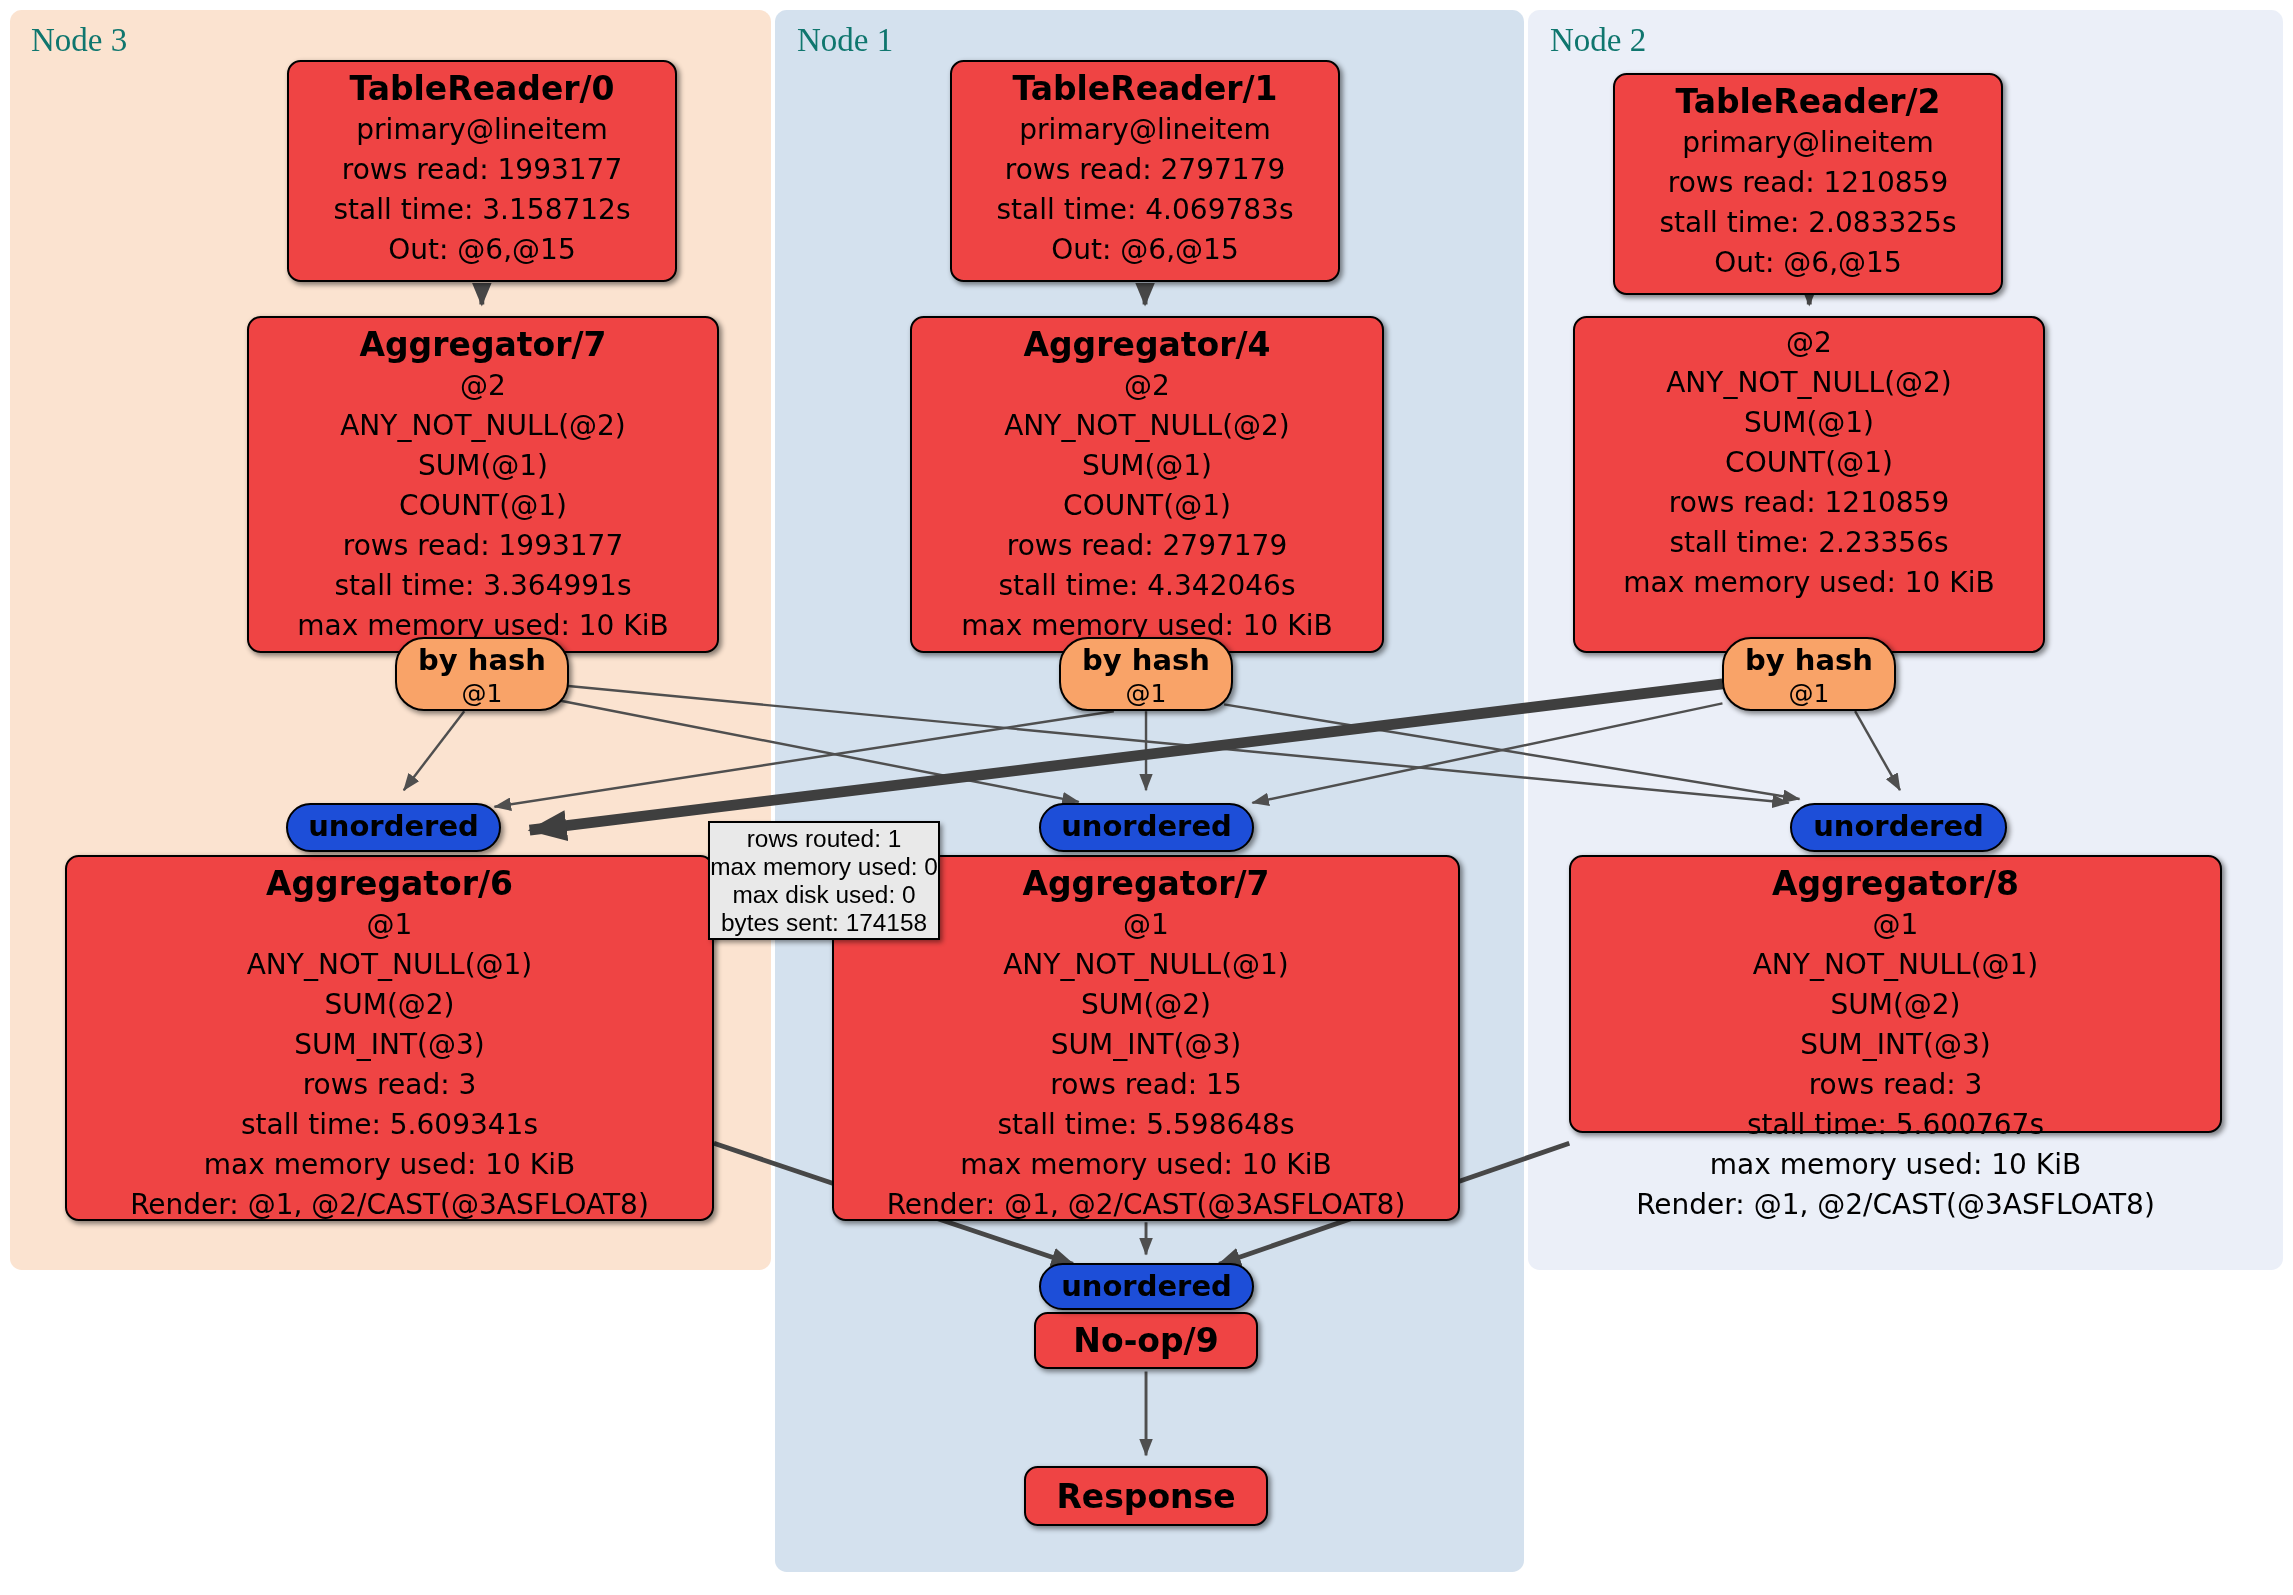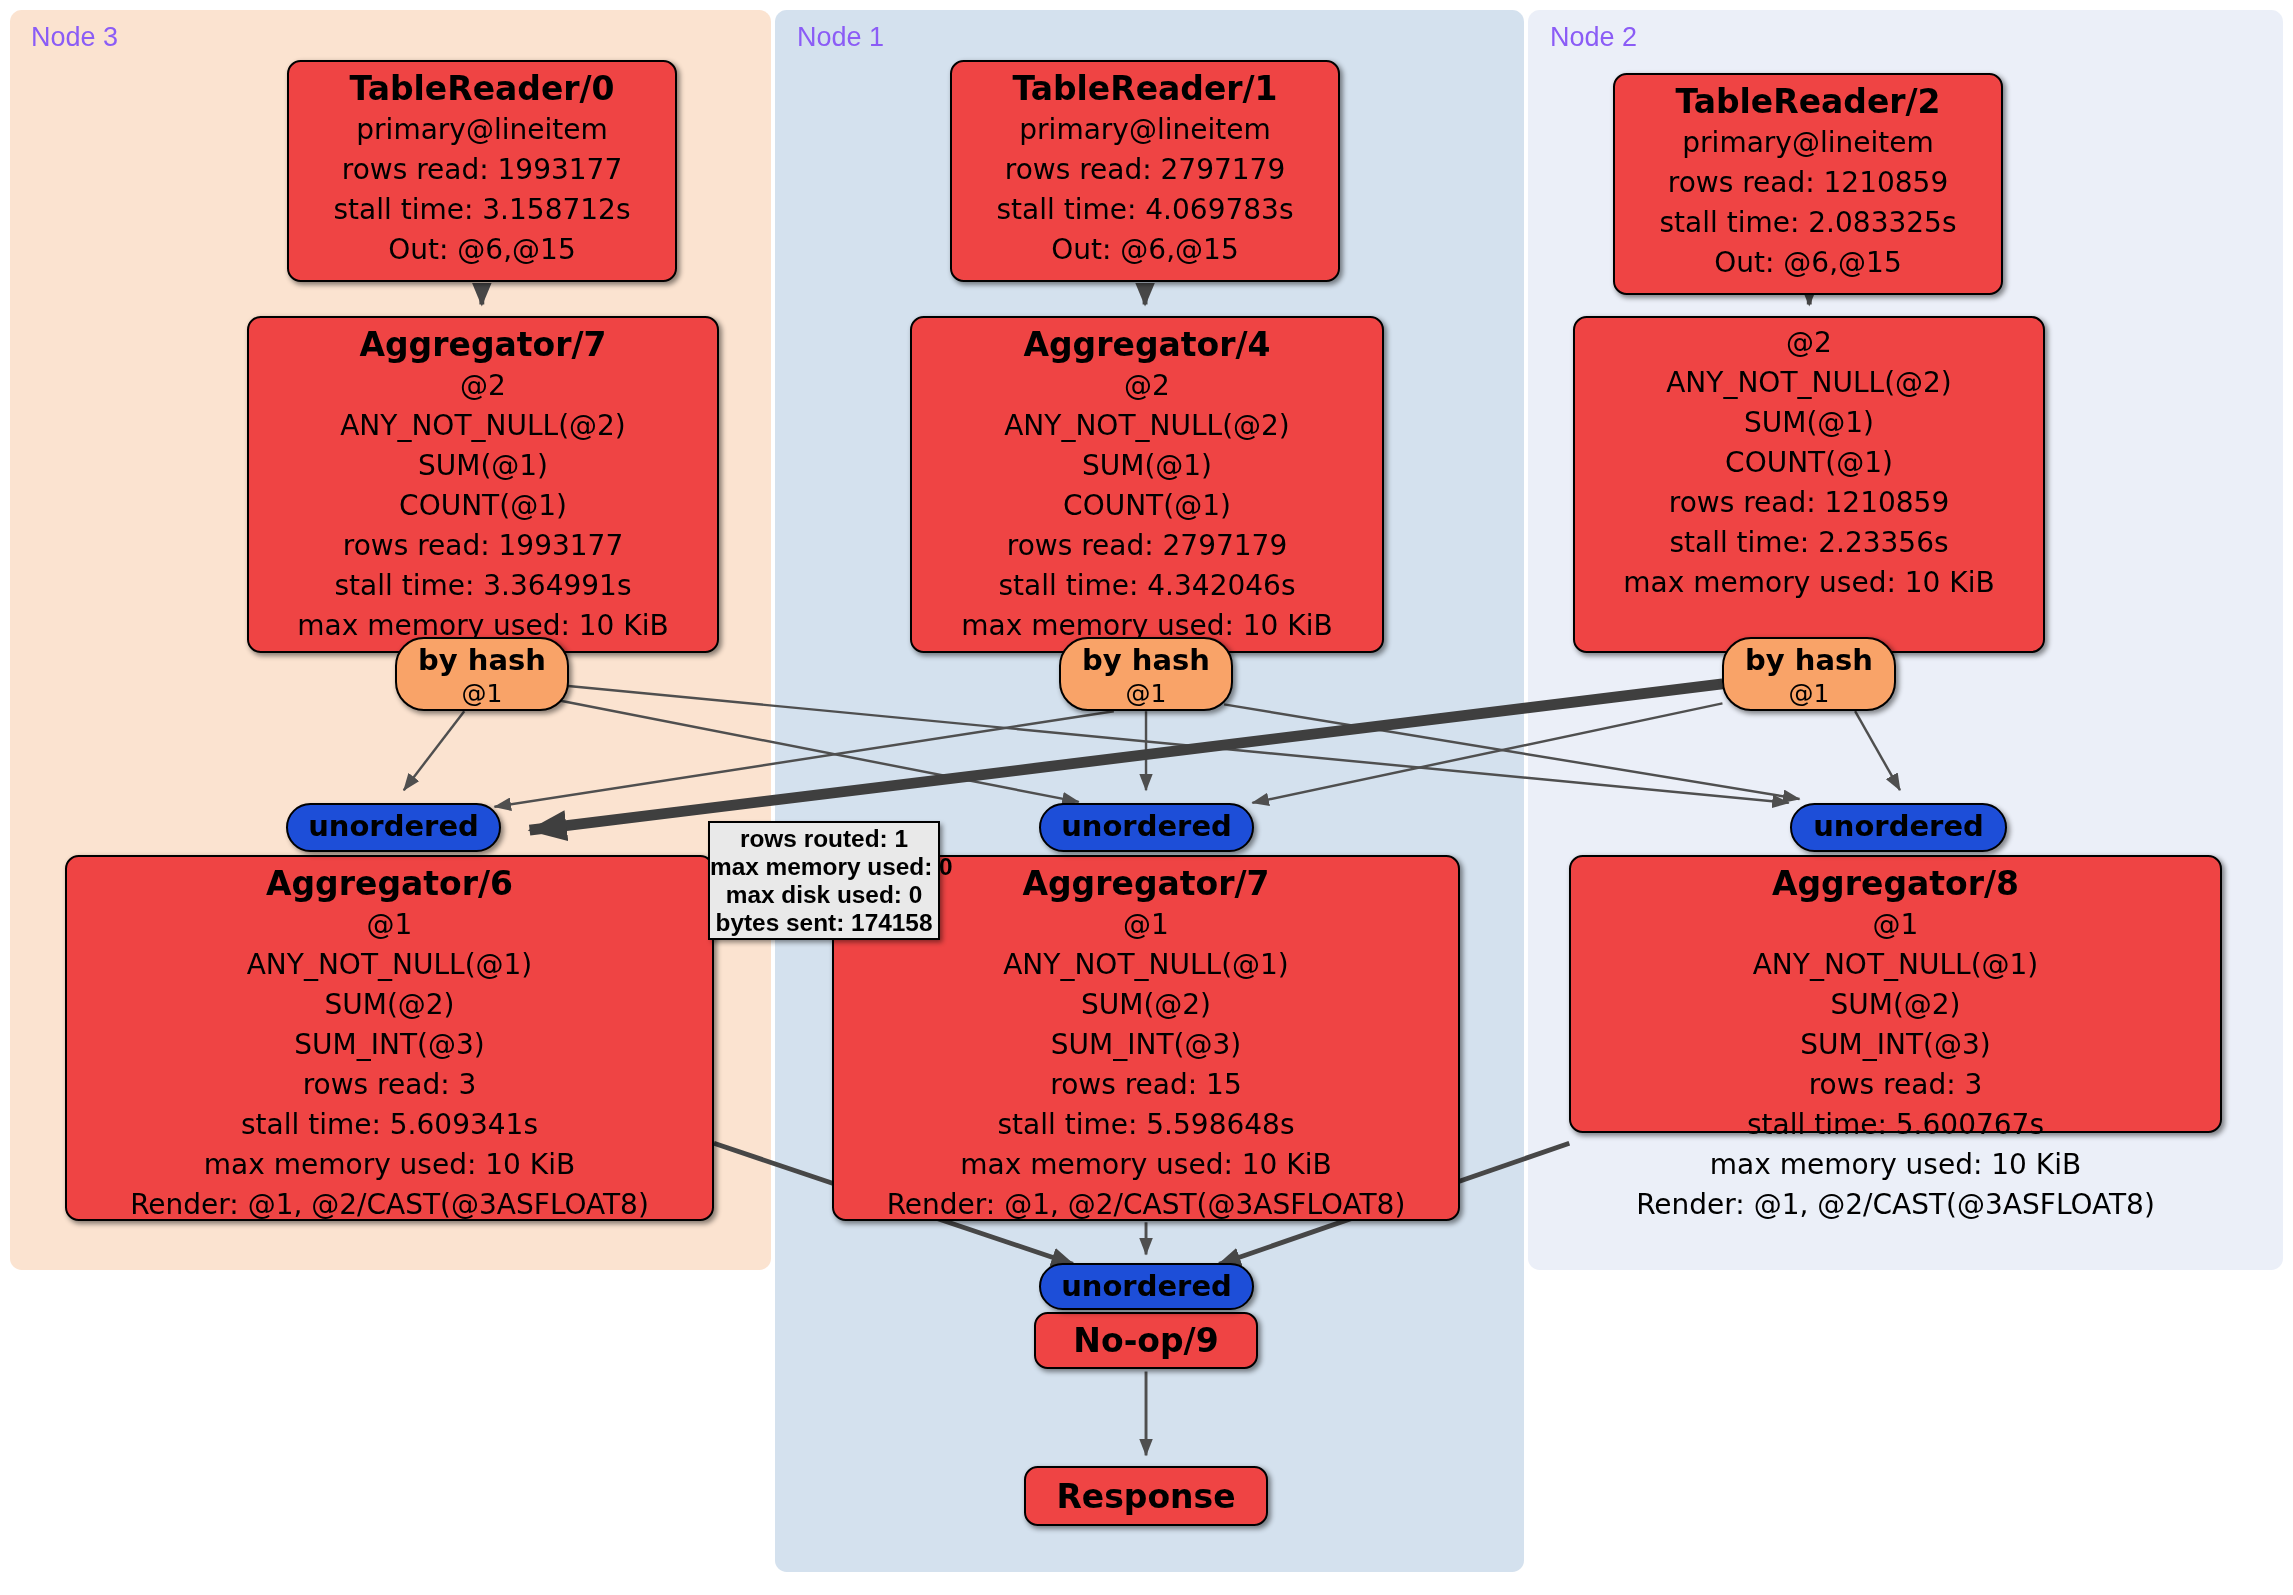--- a/index.html
+++ b/index.html
@@ -4,22 +4,22 @@
 <style>
   html,body{margin:0;padding:0;background:#ffffff;}
   #canvas{position:relative;width:2294px;height:1596px;background:#ffffff;overflow:hidden;
           font-family:"DejaVu Sans",sans-serif;color:#000;}
 
   
   .region{position:absolute;border-radius:11.7px;z-index:0;}
   #region-node3{left:9.8px;top:9.8px;width:761px;height:1260px;background:#FBE3D0;}
   #region-node1{left:775px;top:9.8px;width:749px;height:1562px;background:#D4E1EE;}
   #region-node2{left:1528px;top:9.8px;width:755px;height:1260px;background:#EBEFF8;}
-  .region-label{position:absolute;z-index:2;font-family:Liberation Sans, sans-serif;
-                font-size:27px;color:#8b5cf6;}
+  .region-label{position:absolute;z-index:2;font-family:Liberation Serif, serif;
+                font-size:33px;color:#0f766e;}
   #label-node3{left:31px;top:21.5px;}
   #label-node1{left:797px;top:21.5px;}
   #label-node2{left:1550px;top:21.5px;}
 
   
   #edges{position:absolute;left:0;top:0;z-index:1;pointer-events:none;}
 
   
   .pbox{position:absolute;z-index:2;background:#ef4444;border:2.9px solid #000;border-radius:13.7px;
         box-shadow:2.9px 2.9px 4.9px rgba(0,0,0,0.45);text-align:center;padding-top:4.9px;box-sizing:border-box;}
@@ -53,21 +53,21 @@
         border-radius:24.4px;box-shadow:2.9px 2.9px 4.9px rgba(0,0,0,0.45);text-align:center;box-sizing:border-box;
         font-size:29px;font-weight:bold;line-height:43px;}
   #sync1{left:286px;top:803px;}
   #sync2{left:1039px;top:803px;}
   #sync3{left:1790px;top:803px;width:217px;}
   #sync4{left:1039px;top:1263px;height:47px;}
 
   
   #tooltip{position:absolute;z-index:3;left:708px;top:821px;width:232px;height:119px;background:#E9E9E9;
            border:2px solid #000;box-shadow:2.9px 2.9px 4.9px rgba(0,0,0,0.45);text-align:center;
-           font-family:"Liberation Sans",sans-serif;box-sizing:border-box;padding-top:2px;font-weight:bold;}
+           font-family:"Liberation Sans",sans-serif;box-sizing:border-box;padding-top:2px;}
   #tooltip .tl{font-size:24.4px;line-height:28px;white-space:nowrap;}
 </style>
 </head>
 <body>
 
 <div id="canvas">
 
   <div class="region" id="region-node3"></div>
   <div class="region" id="region-node1"></div>
   <div class="region" id="region-node2"></div>

